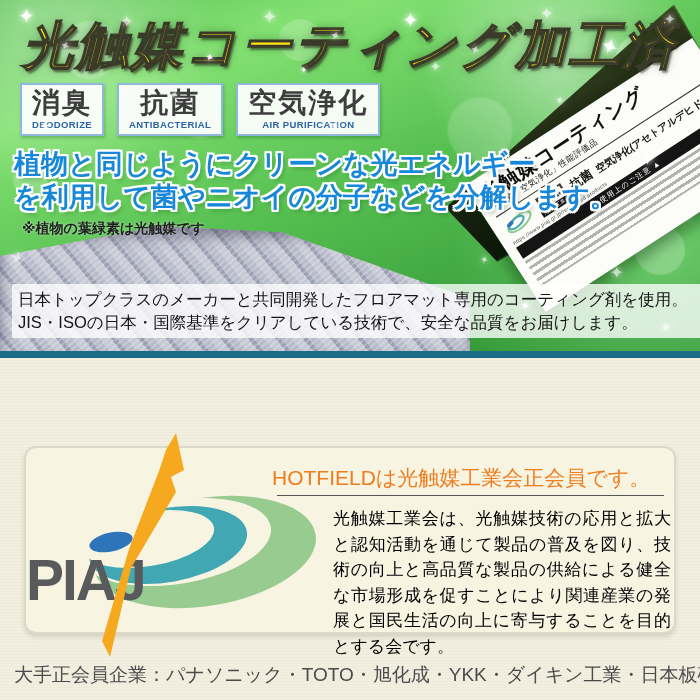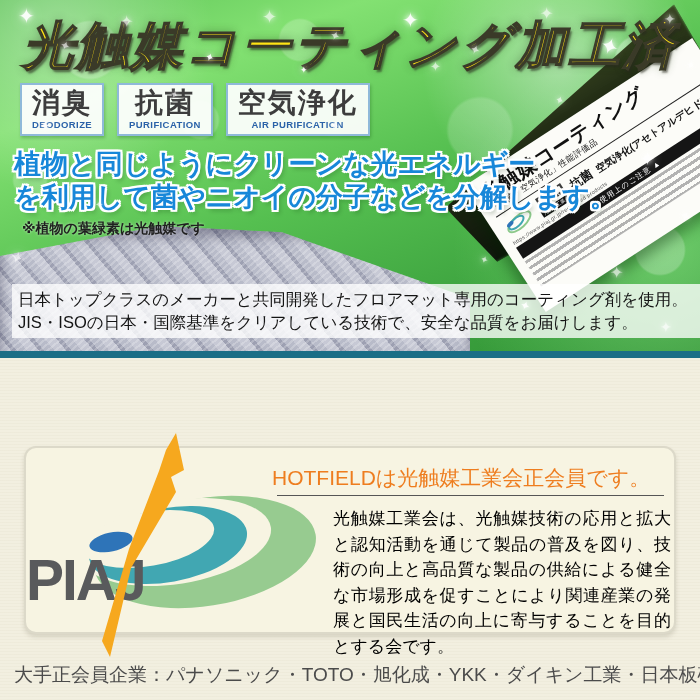--- a/index.html
+++ b/index.html
@@ -130,21 +130,21 @@
 
     <div class="hero-title">光触媒コーティング加工済</div>
 
     <div class="badges">
       <div class="badge">
         <div class="badge-jp">消臭</div>
         <div class="badge-en">DEODORIZE</div>
       </div>
       <div class="badge">
         <div class="badge-jp">抗菌</div>
-        <div class="badge-en">PURIFICATION</div>
+        <div class="badge-en">ANTIBACTERIAL</div>
       </div>
       <div class="badge">
         <div class="badge-jp">空気浄化</div>
         <div class="badge-en">AIR PURIFICATION</div>
       </div>
     </div>
 
     <div class="blue-line l1">植物と同じようにクリーンな光エネルギー</div>
     <div class="blue-line l2">を利用して菌やニオイの分子などを分解します。</div>
     <div class="hero-note">※植物の葉緑素は光触媒です</div>

